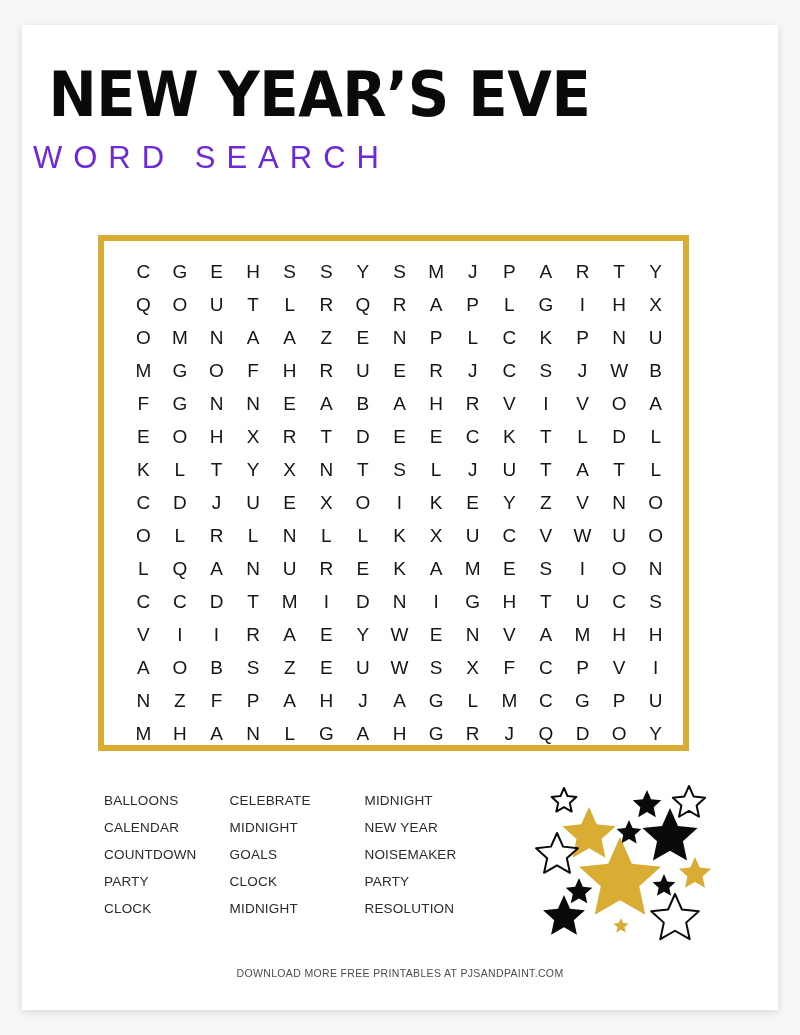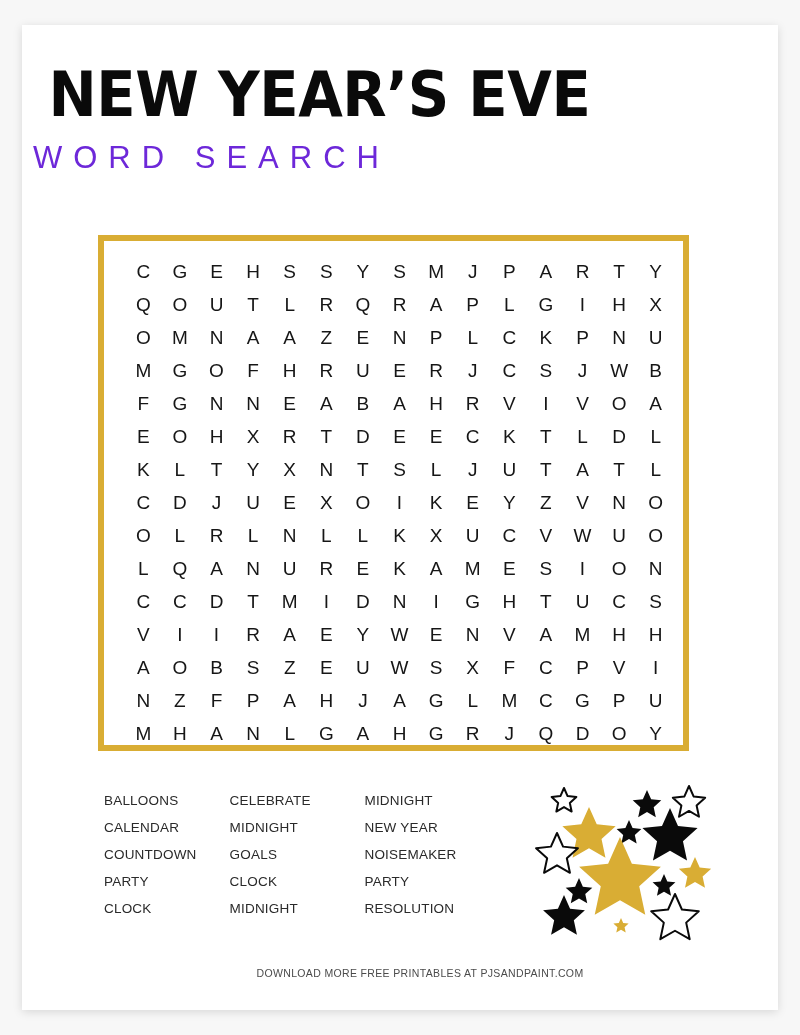--- a/index.html
+++ b/index.html
@@ -120,21 +120,20 @@
     display: block;
   }
 
   
   #footer {
     position: absolute;
     left: 0;
     top: 938px;
     width: 756px;
     text-align: center;
-    margin-left: 20px;
   }
   #footer-text {
     font-family: "Liberation Sans", sans-serif;
     font-size: 10.5px;
     letter-spacing: 0.35px;
     color: #4b4b4b;
   }
 </style>
 </head>
 <body>

